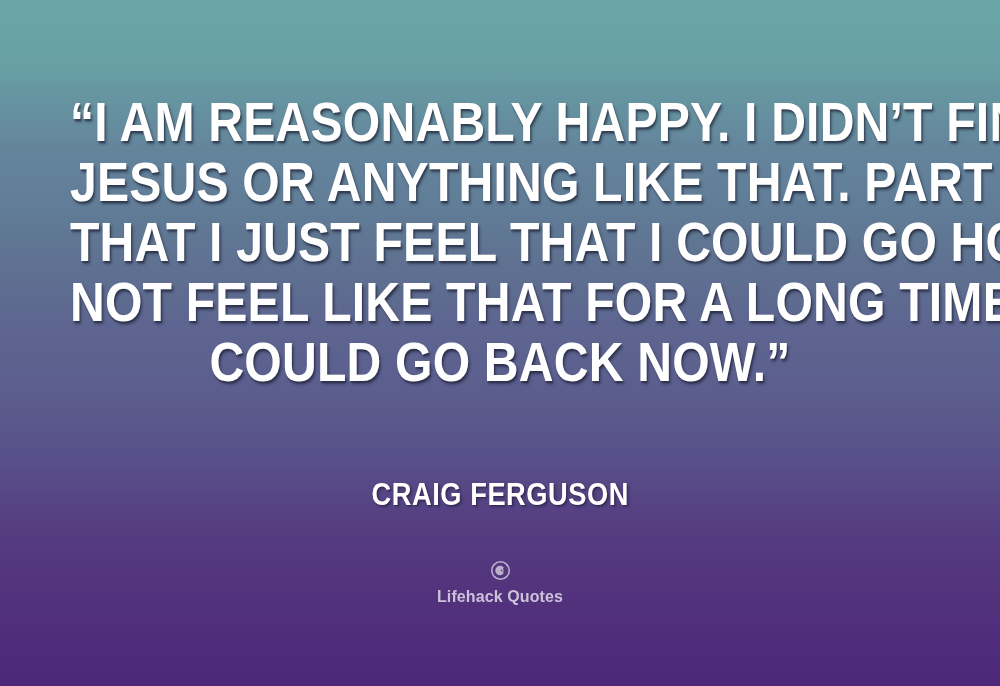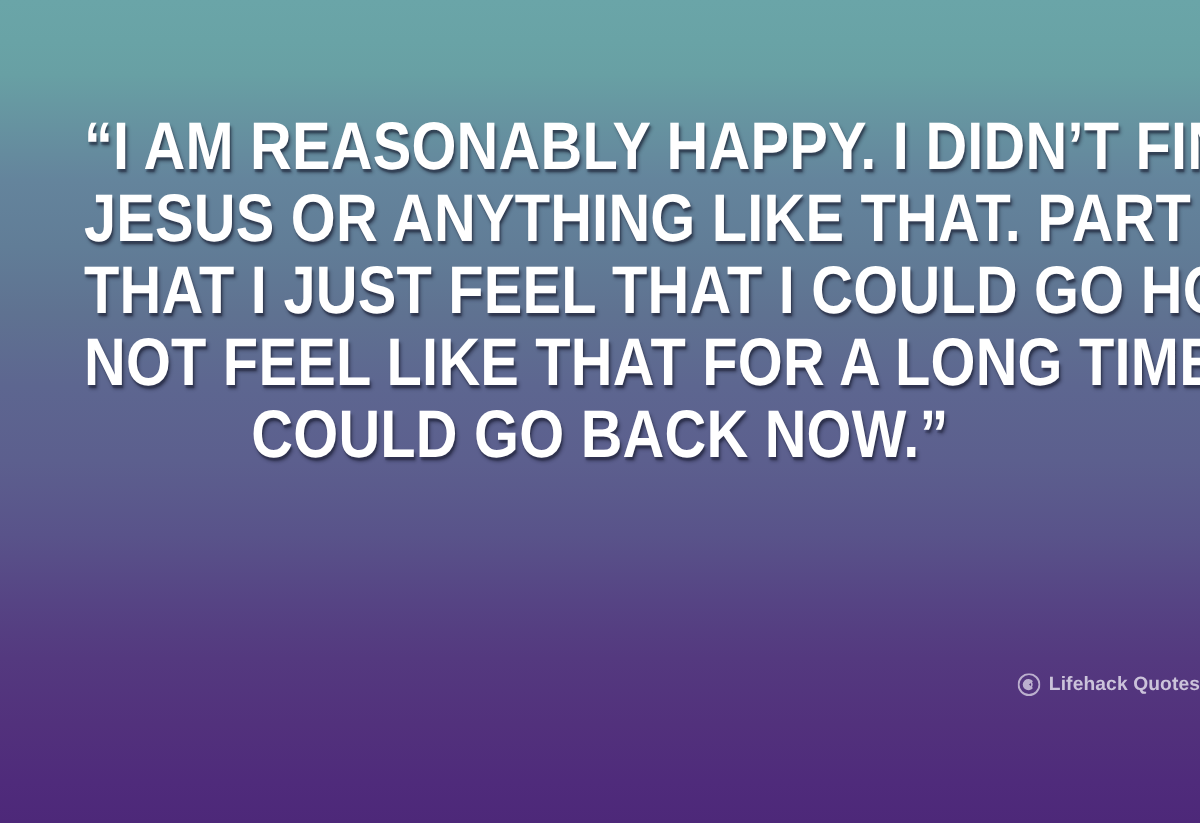--- a/index.html
+++ b/index.html
@@ -87,20 +87,21 @@
   
   #watermark {
     position: absolute;
     left: 0;
     top: 561px;
     width: 1000px;
     display: flex;
     align-items: center;
     justify-content: flex-end;
     gap: 7px;
+    flex-direction: column;
   }
 
   #watermark-icon {
     width: 19px;
     height: 19px;
     display: block;
     flex: 0 0 auto;
     opacity: 0.80;
   }
 
@@ -121,20 +122,23 @@
 <div id="quote-card">
 
   <div id="quote-block">
     <span class="quote-line">“I AM REASONABLY HAPPY. I DIDN’T FIND</span>
     <span class="quote-line">JESUS OR ANYTHING LIKE THAT. PART OF IT IS</span>
     <span class="quote-line">THAT I JUST FEEL THAT I COULD GO HOME. I DID</span>
     <span class="quote-line">NOT FEEL LIKE THAT FOR A LONG TIME, BUT I</span>
     <span class="quote-line">COULD GO BACK NOW.”</span>
   </div>
 
+  <div id="attribution">
+    <span id="attribution-name">CRAIG FERGUSON</span>
+  </div>
 
   <div id="watermark">
     <span id="watermark-icon">
       <svg viewBox="0 0 24 24" width="19" height="19" aria-hidden="true">
         <circle cx="12" cy="12" r="11" fill="none" stroke="#d6cfe2" stroke-width="2"></circle>
         <path d="M16.2 8.4 A6 6 0 1 0 16.2 15.6 L12 12 Z" fill="#d6cfe2"></path>
         <circle cx="12" cy="12" r="3.1" fill="none" stroke="#d6cfe2" stroke-width="1.6"></circle>
       </svg>
     </span>
     <span id="watermark-text">Lifehack Quotes</span>

